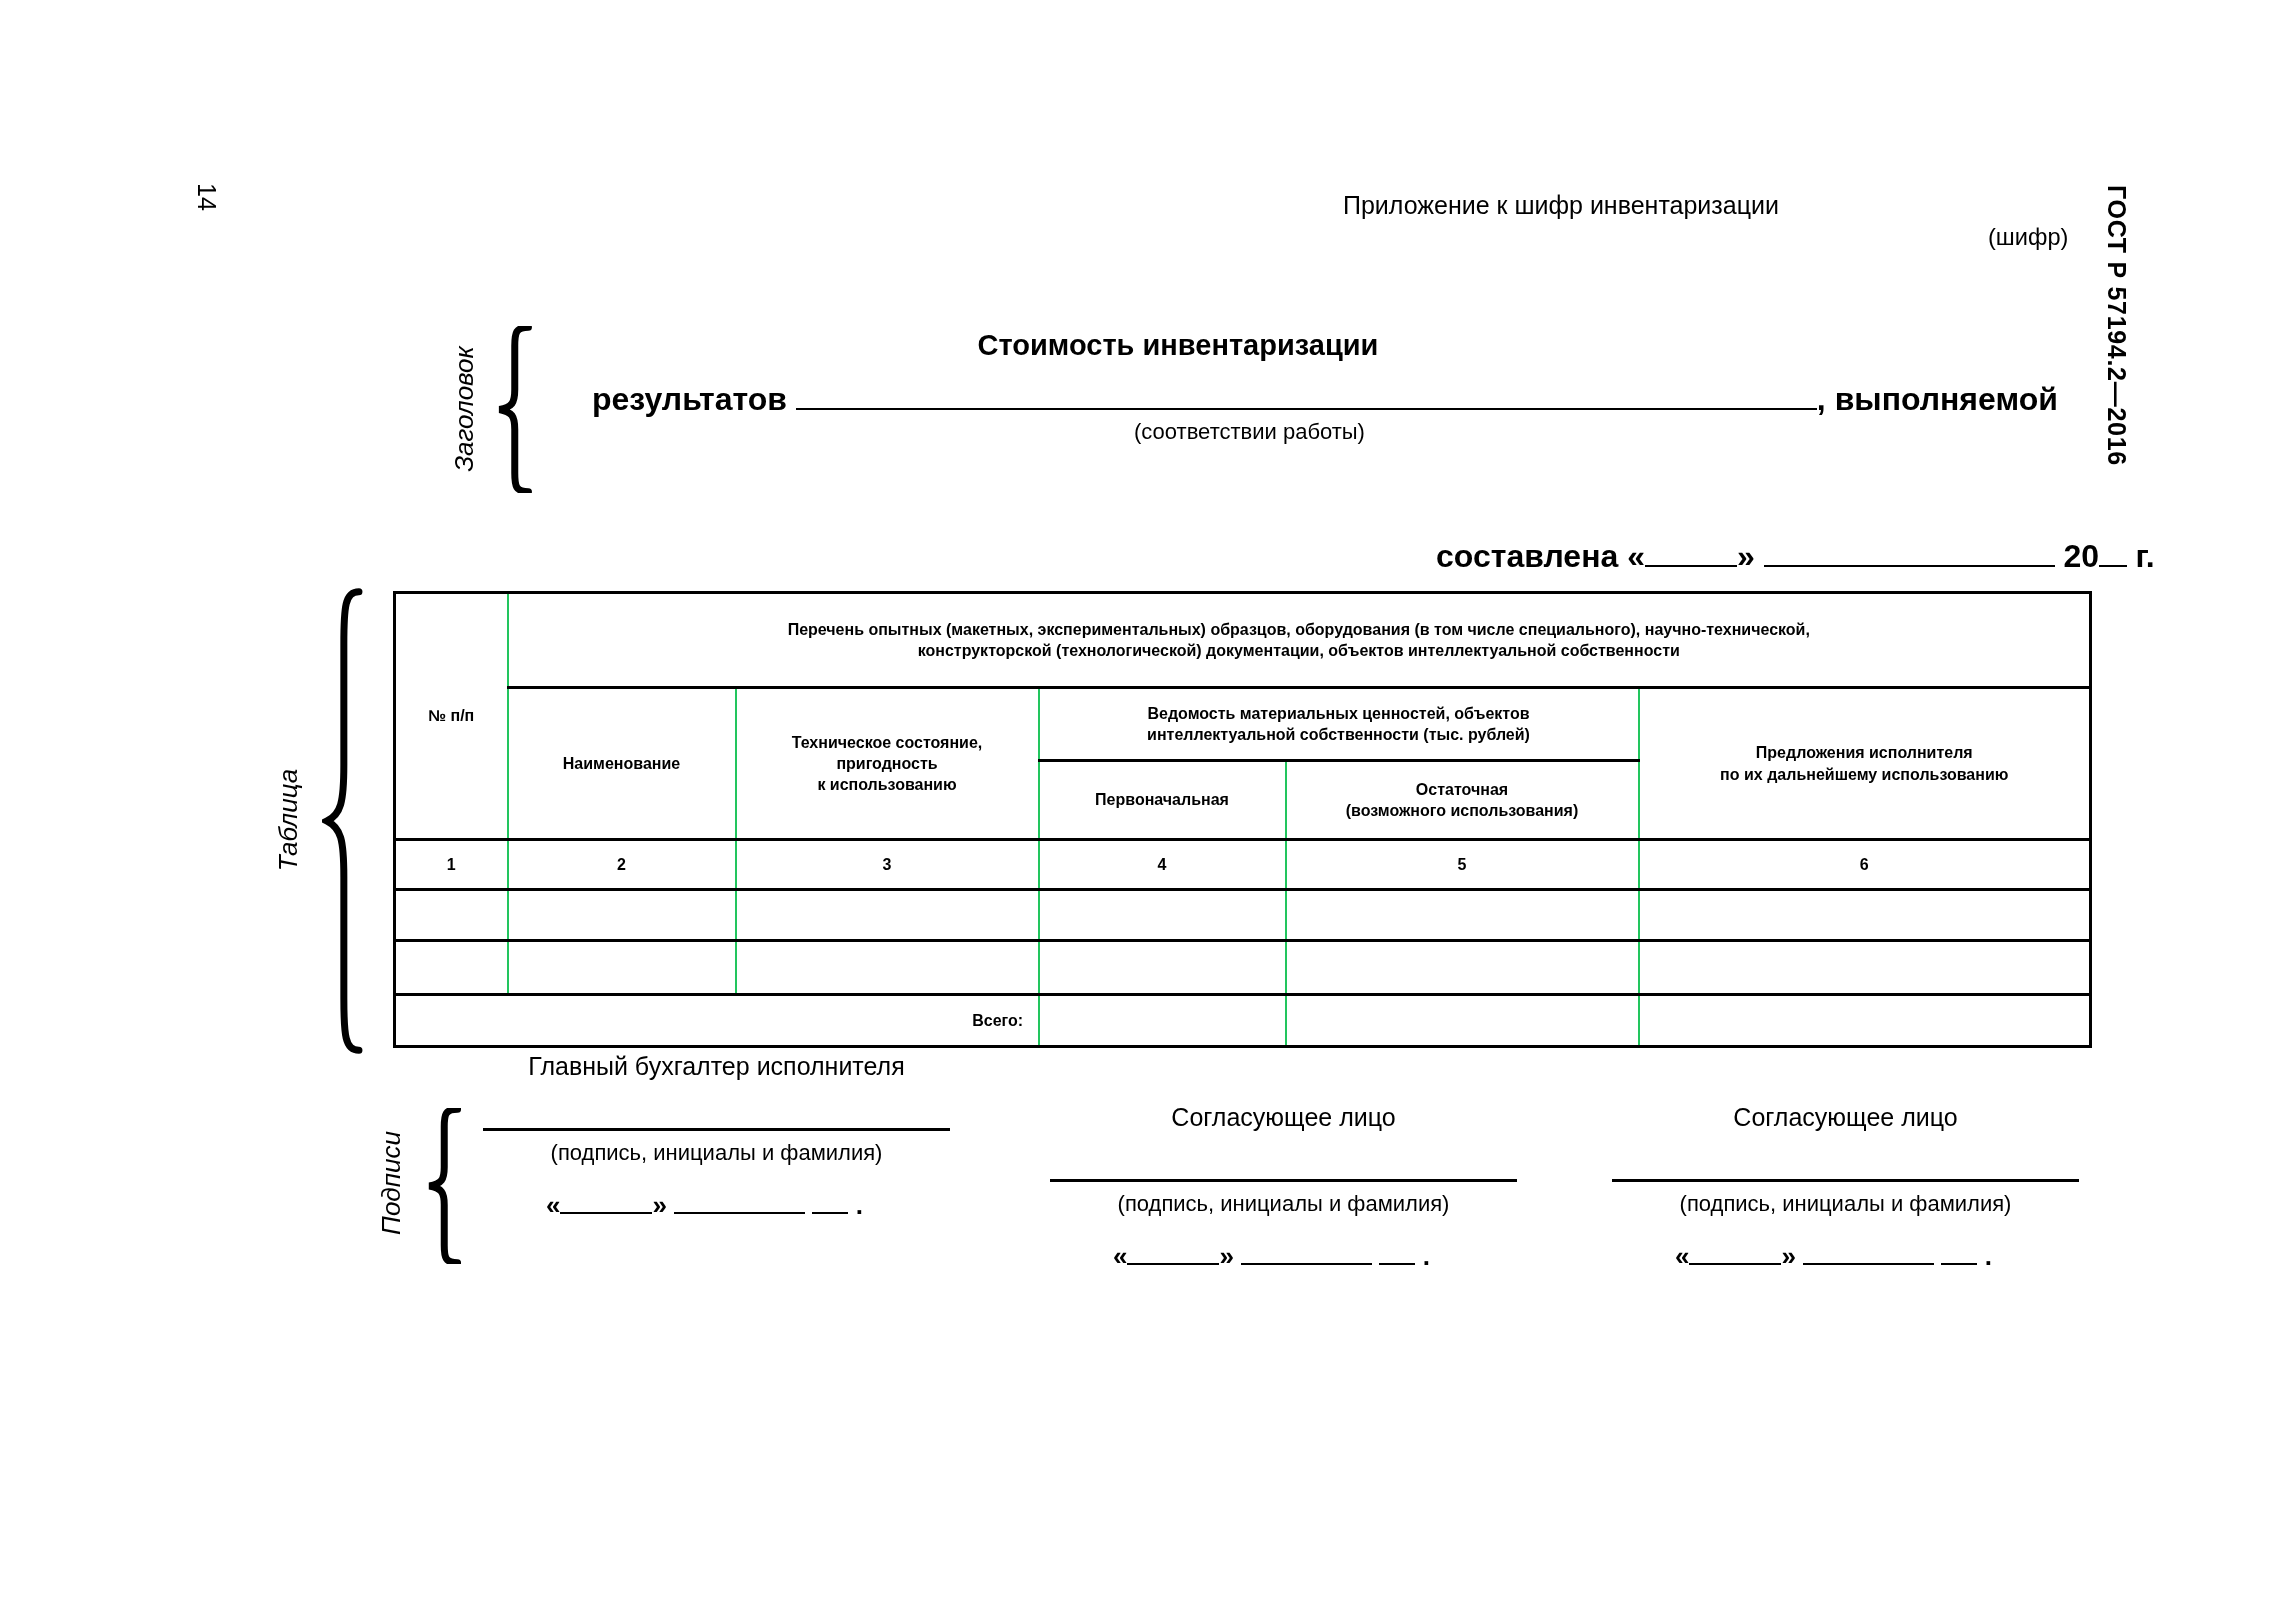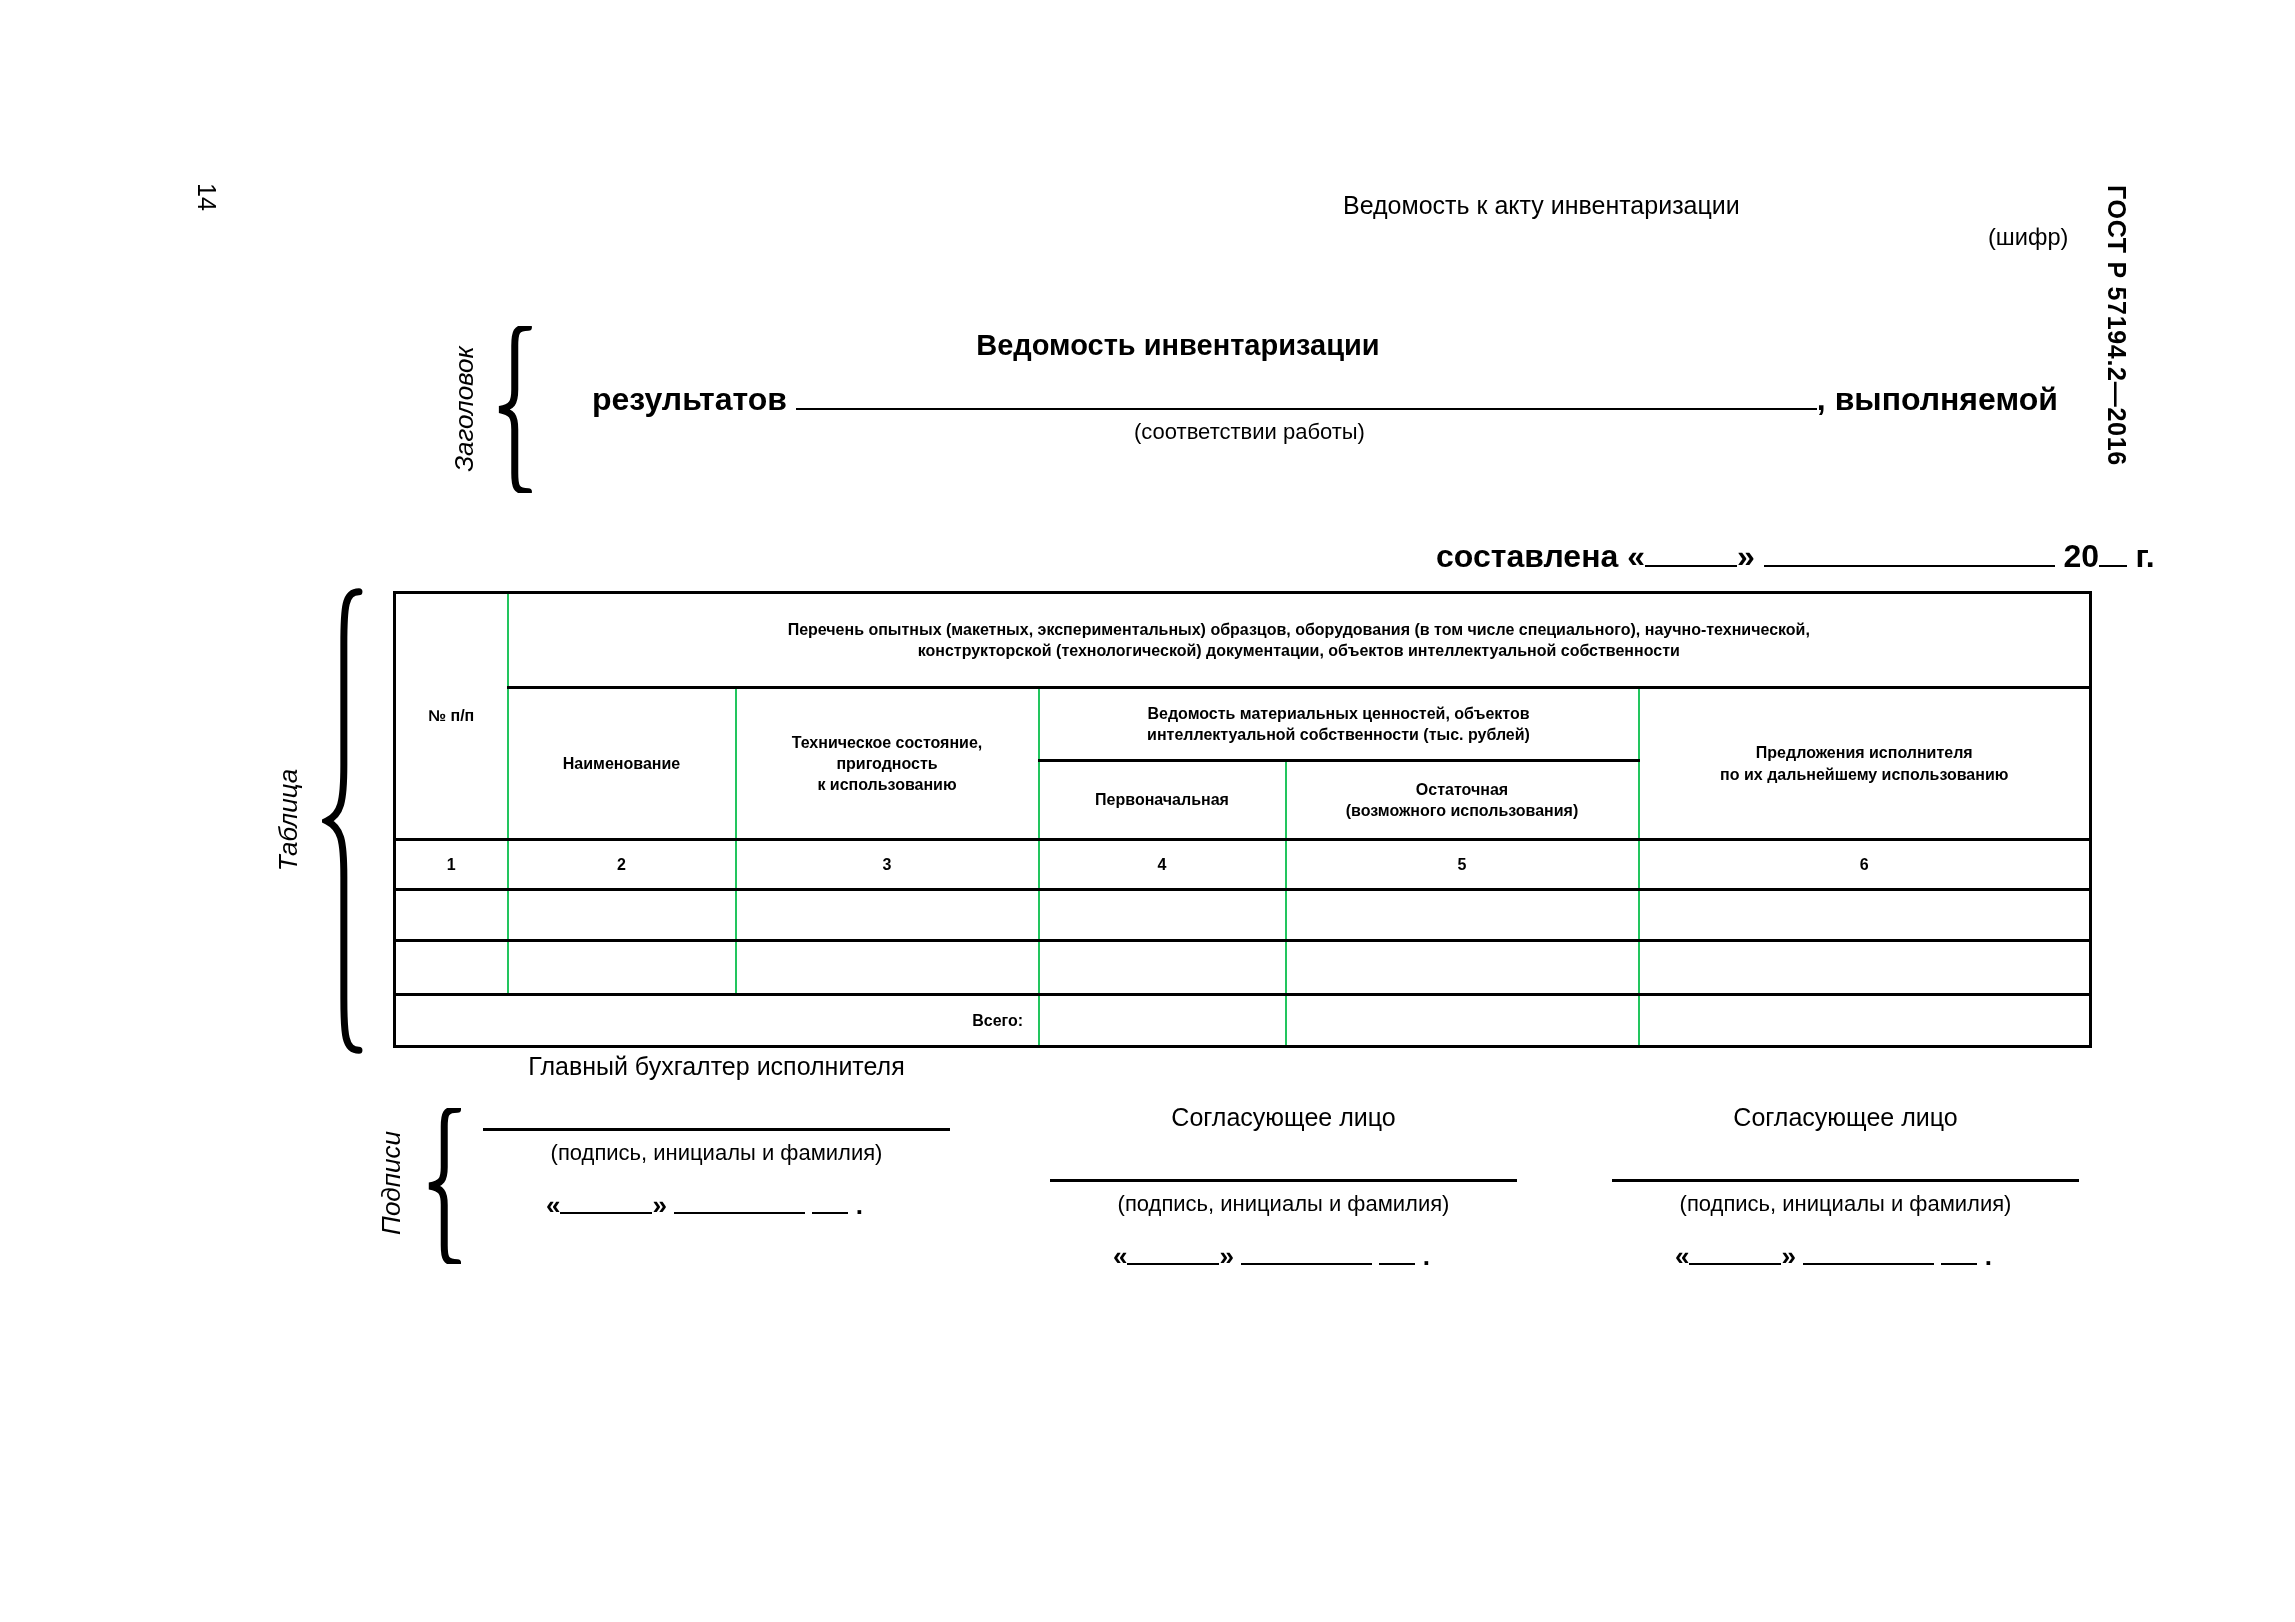--- a/index.html
+++ b/index.html
@@ -59,30 +59,30 @@
   .sig-line{margin:47px 2px 0 2px;border-top:3.3px solid #000;height:0;}
   .sig-cap{margin-top:9.2px;text-align:center;font-size:22px;}
   .sig-date{margin:23.6px 0 0 65px;font-size:26px;font-weight:bold;white-space:nowrap;}
 </style>
 </head>
 <body>
 
 <div class="sheet">
 
   <div class="abs pgnum">14</div>
-  <div class="abs apx">Ведомость к акту инвентаризации</div>
+  <div class="abs apx">Приложение к шифр инвентаризации</div>
   <div class="abs cipher">(шифр)</div>
   <div class="abs gost">ГОСТ Р 57194.2—2016</div>
 
   <svg class="brace br-h" viewBox="0 0 100 1000" preserveAspectRatio="none">
     <path d="M 88 8 C 55 8 52 40 52 120 L 52 380 C 52 460 45 485 12 500 C 45 515 52 540 52 620 L 52 880 C 52 960 55 992 88 992"></path>
   </svg>
   <div class="rlabel lbl-h">Заголовок</div>
 
-  <div class="abs title">Ведомость инвентаризации</div>
+  <div class="abs title">Стоимость инвентаризации</div>
 
   <div class="abs fl l1">
     <span>результатов</span>
     <span class="bl w1560"></span><span>, выполняемой</span>
   </div>
   <div class="abs cap cap1">(соответствии работы)</div>
 
 
   <div class="abs fl l3">
     <span>составлена</span>

